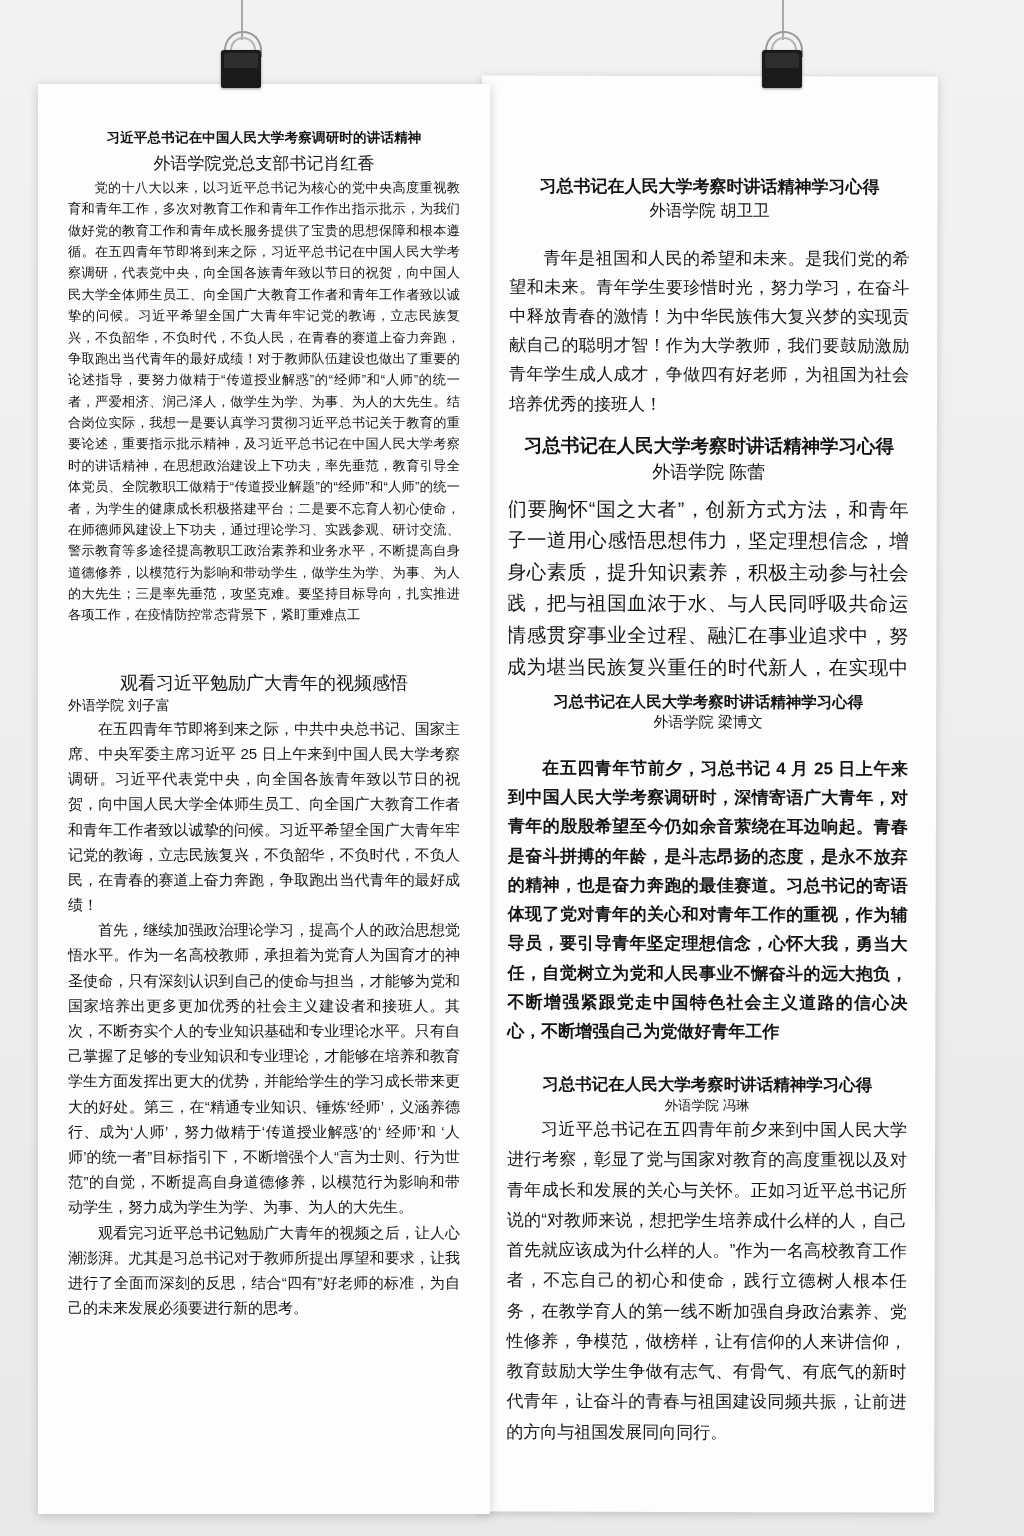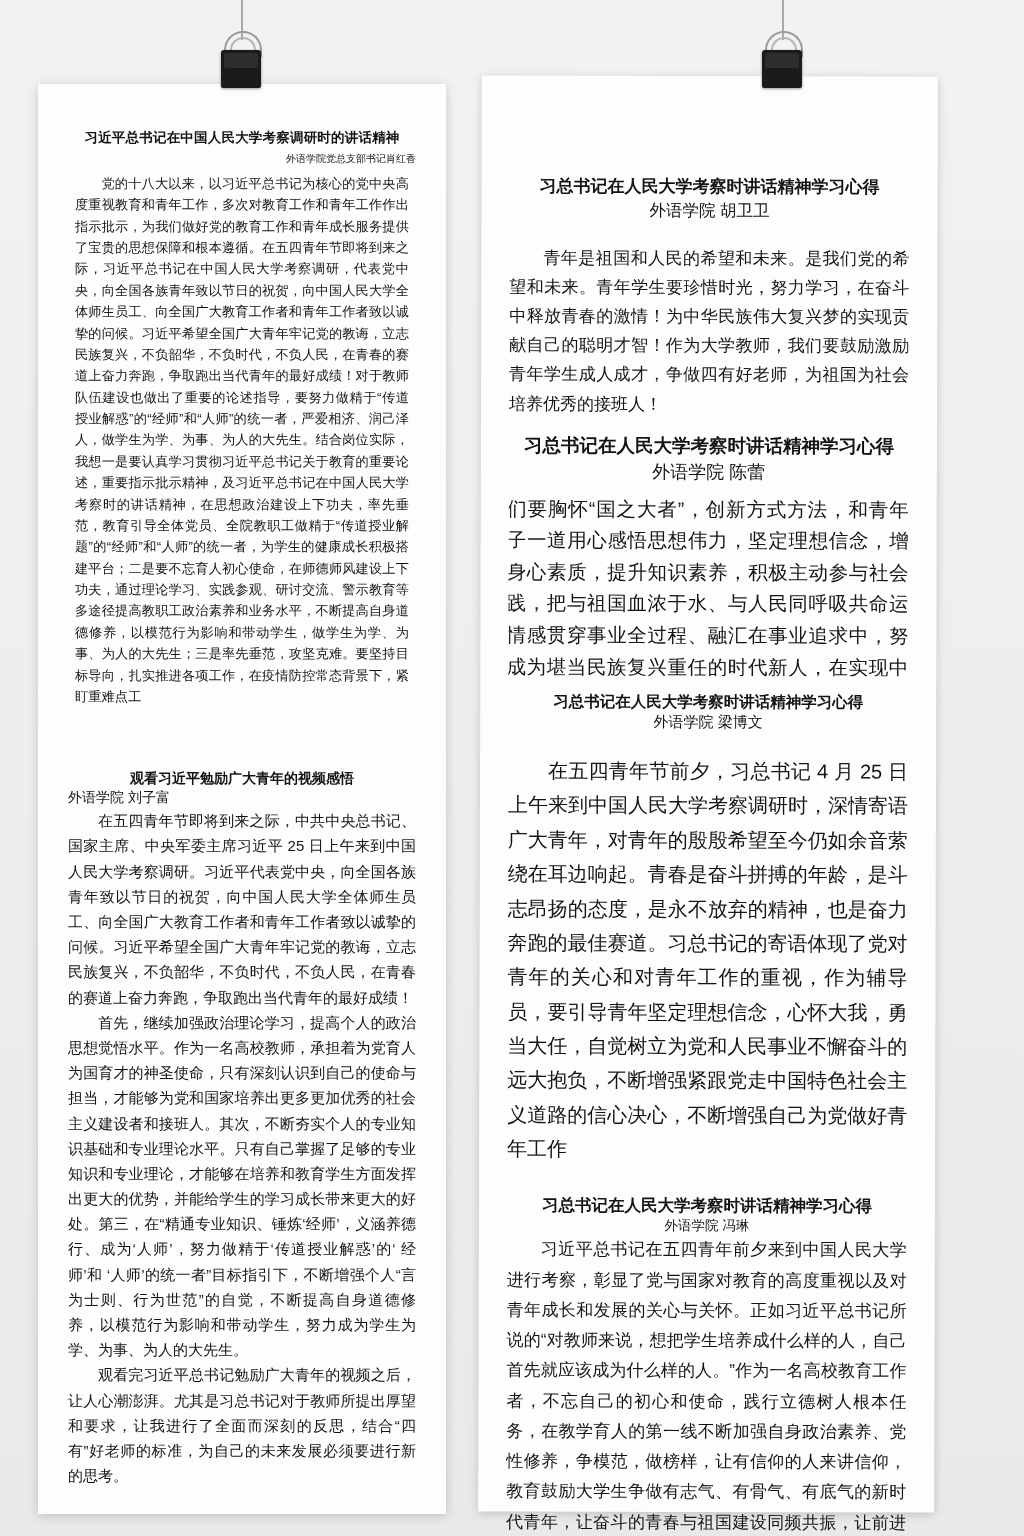--- a/index.html
+++ b/index.html
@@ -82,21 +82,21 @@
 
   
   .sheet {
     position: absolute;
     background: #fdfdfd;
     box-shadow: 0 2px 10px rgba(0,0,0,.18);
   }
   .sheet.p1 {
     left: 38px;
     top: 84px;
-    width: 408px;
+    width: 452px;
     height: 1430px;
     z-index: 10;
   }
   .sheet.p2 {
     left: 480px;
     top: 76px;
     width: 456px;
     height: 1436px;
     z-index: 9;
     transform: rotate(0.15deg);
@@ -114,41 +114,40 @@
 
   
   .a1-title {
     font-size: 13.5px;
     font-weight: bold;
     line-height: 1.55;
     text-align: center;
     letter-spacing: .2px;
   }
   .a1-author {
-    font-size: 10px;
-    text-align: right;
+    font-size: 17px;
+    text-align: center;
     margin-top: 3px;
     margin-bottom: 2px;
   }
   .a1-body {
     font-size: 13.2px;
     line-height: 1.62;
     text-align: justify;
     text-justify: inter-ideograph;
     letter-spacing: .1px;
   }
-  .a1-body p { margin: 7px; text-indent: 2em; }
+  .a1-body p { margin: 0; text-indent: 2em; }
 
   
   .a2-title {
-    font-size: 14px;
-    font-weight: bold;
+    font-size: 18px;
+    font-weight: normal;
     text-align: center;
     line-height: 1.5;
-    margin-top: 14px;
   }
   .a2-author {
     font-size: 14px;
     text-align: left;
     margin-bottom: 1px;
   }
   .a2-body {
     font-size: 15px;
     line-height: 1.68;
     text-align: justify;
@@ -206,24 +205,25 @@
     font-size: 15.5px;
     font-weight: bold;
     text-align: center;
     line-height: 1.5;
   }
   .b3-author {
     font-size: 15px;
     text-align: center;
   }
   .b3-body {
-    font-size: 20px;
+    font-size: 17px;
     line-height: 1.72;
     text-align: justify;
     text-justify: inter-ideograph;
+    font-weight: bold;
   }
   .b3-body p { margin: 0; text-indent: 2em; }
 
   
   .b4-title {
     font-size: 16.5px;
     font-weight: bold;
     text-align: center;
     line-height: 1.5;
   }

